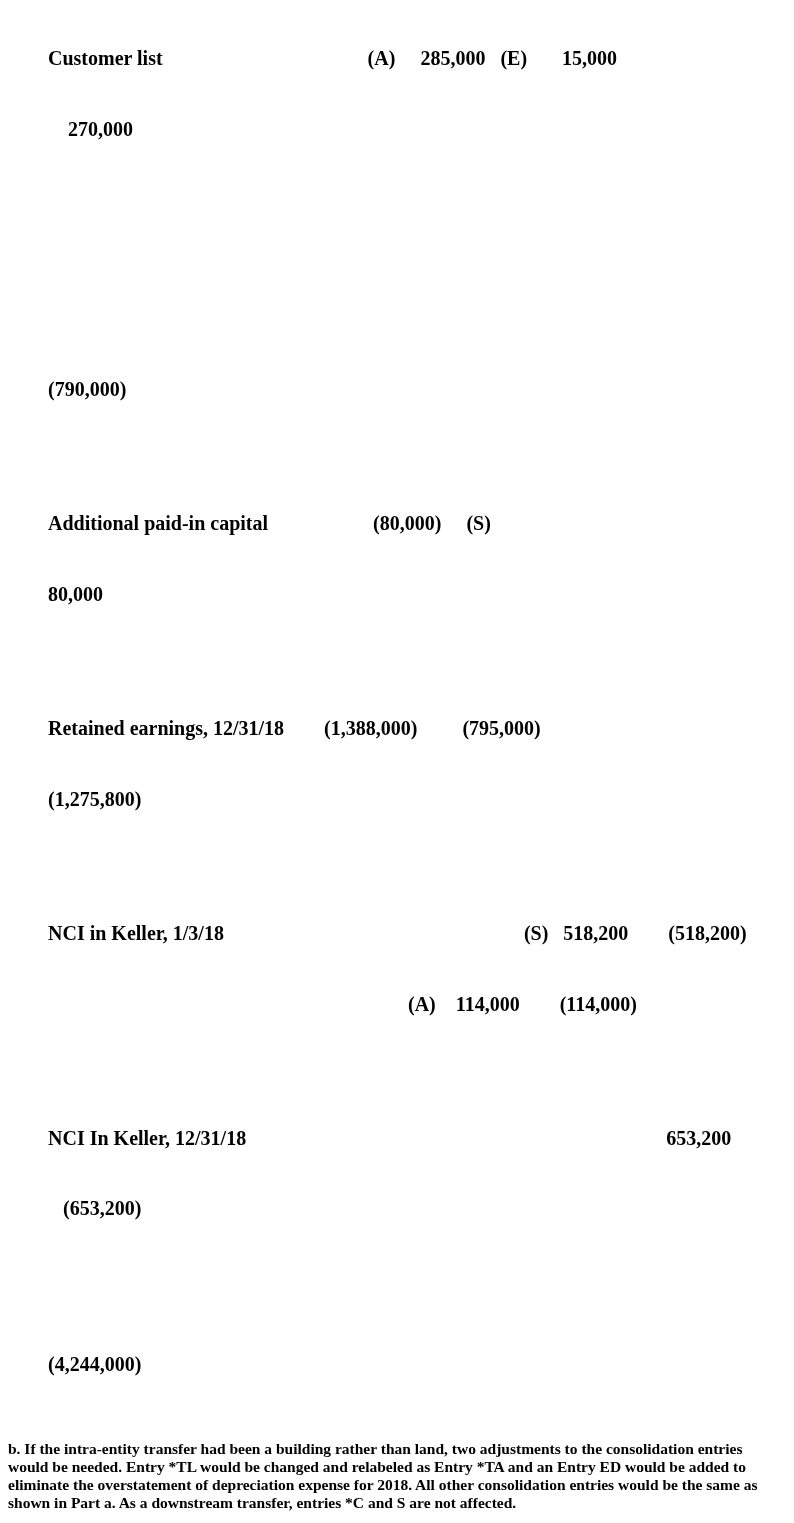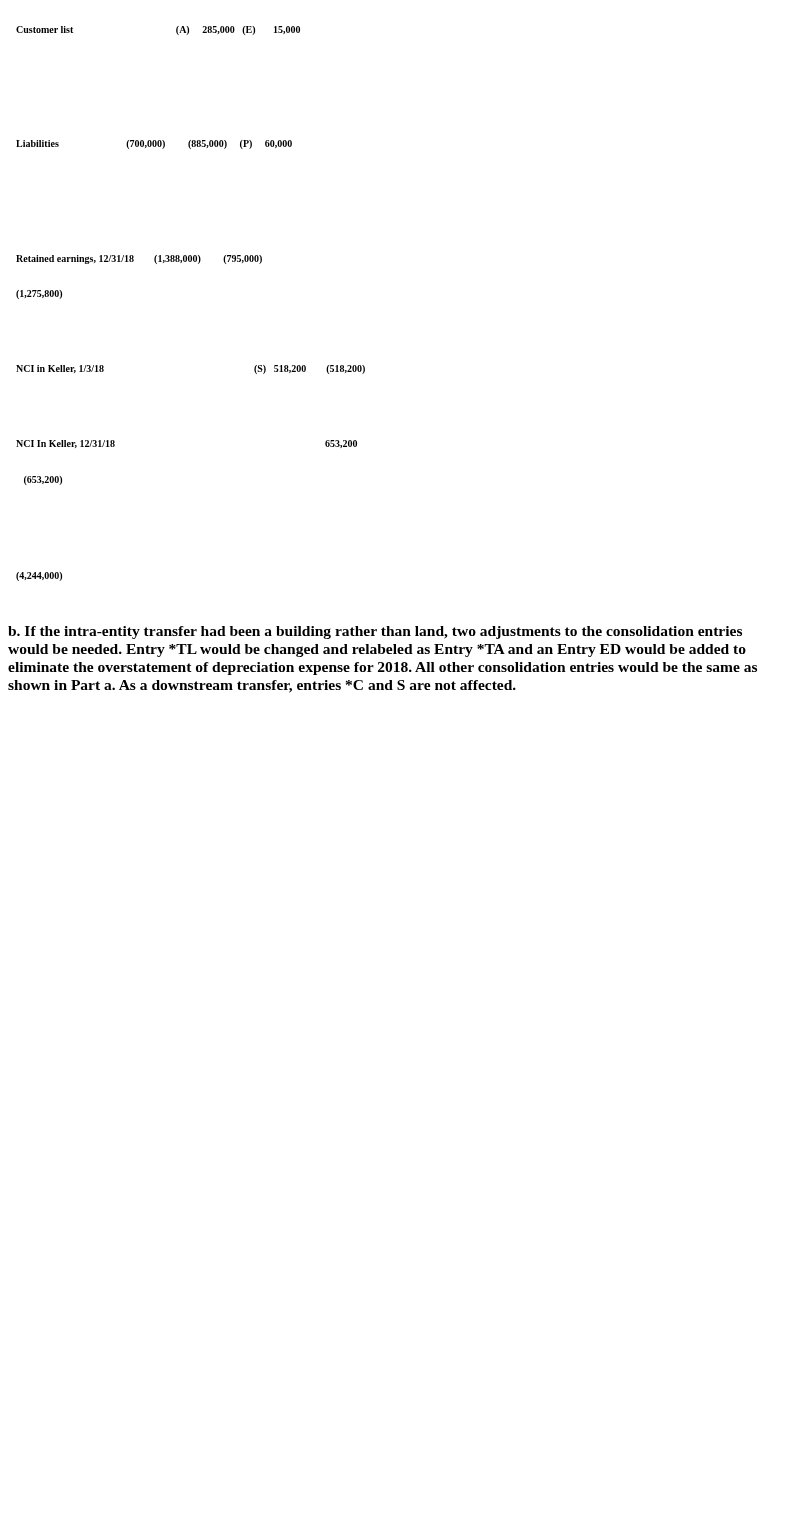--- a/index.html
+++ b/index.html
@@ -16,24 +16,25 @@
   .page {
     position: relative;
     width: 794px;
     min-height: 1523px;
     background: #ffffff;
     overflow: hidden;
   }
 
   
   .worksheet {
-    padding: 0 8px 0 16px;
+    padding: 0 8px 0 24px;
     font-weight: bold;
-    font-size: 10px;
+    font-size: 20px;
     line-height: 1.18;
+    margin-left: 24px;
   }
   .ws-row {
     position: relative;
     margin: 0 0 16px 0;
     white-space: pre-wrap;
   }
   .ws-line {
     display: block;
     white-space: pre;
   }
@@ -55,40 +56,46 @@
 </style>
 </head>
 <body>
 
 <div class="page">
 
   <div class="worksheet">
 
     <div class="ws-row">
       <span class="ws-line">Customer list                                         (A)     285,000   (E)       15,000</span>
+      <span class="ws-wrap">    270,000</span>
     </div>
 
     <div class="ws-row">
     </div>
 
     <div class="ws-row">
-      <span class="ws-line">Liabilities                           (700,000)         (885,000)     (P)     60,000</span>
     </div>
 
     <div class="ws-row">
+      <span class="ws-wrap">(790,000)</span>
     </div>
 
+    <div class="ws-row">
+      <span class="ws-line">Additional paid-in capital                     (80,000)     (S)</span>
+      <span class="ws-wrap">80,000</span>
+    </div>
 
     <div class="ws-row">
       <span class="ws-line">Retained earnings, 12/31/18        (1,388,000)         (795,000)</span>
       <span class="ws-wrap">(1,275,800)</span>
     </div>
 
     <div class="ws-row">
       <span class="ws-line">NCI in Keller, 1/3/18                                                            (S)   518,200        (518,200)</span>
+      <span class="ws-wrap">                                                                        (A)    114,000        (114,000)</span>
     </div>
 
     <div class="ws-row">
       <span class="ws-line">NCI In Keller, 12/31/18                                                                                    653,200</span>
       <span class="ws-wrap">   (653,200)</span>
     </div>
 
     <div class="spacer-md"></div>
 
     <div class="ws-row">

